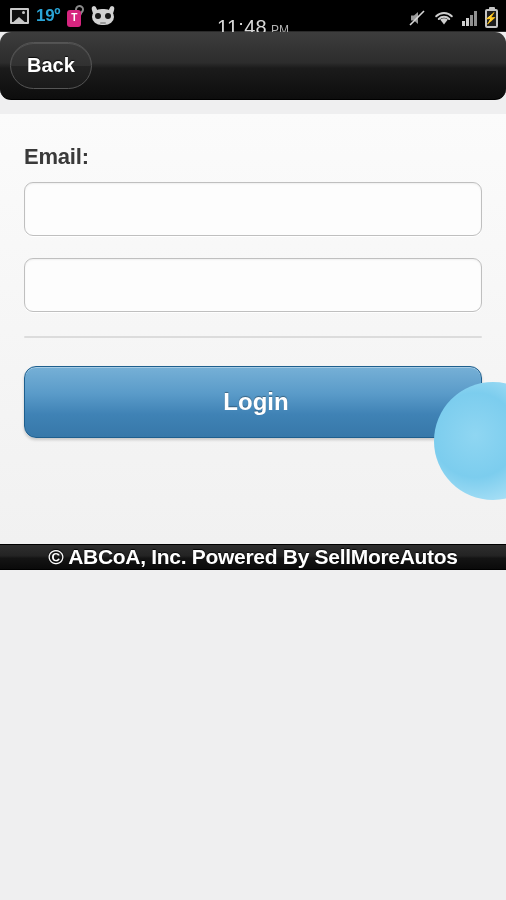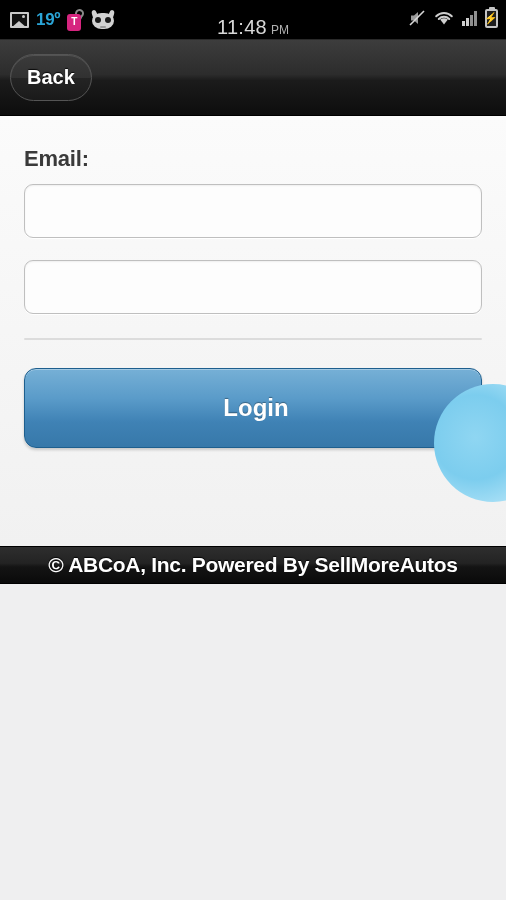--- a/index.html
+++ b/index.html
@@ -9,21 +9,21 @@
     height: 900px;
     overflow: hidden;
     background: #efeff0;
     font-family: "Liberation Sans", sans-serif;
   }
 
   
   .status-bar {
     position: relative;
     width: 506px;
-    height: 40px;
+    height: 32px;
     background: #000000;
     display: flex;
     align-items: center;
     border-bottom: 1px solid #2a2a2a;
   }
   .status-left {
     display: flex;
     align-items: center;
     gap: 7px;
     padding-left: 10px;
@@ -217,25 +217,26 @@
   .ic-battery .bolt {
     color: #e8e8e8;
     font-size: 11px;
     line-height: 1;
   }
 
   
   .title-bar {
     position: relative;
     width: 506px;
-    height: 76px;
+    height: 68px;
     background: linear-gradient(to bottom, #3d3d3d 0%, #2c2c2c 46%, #1b1b1b 54%, #0d0d0d 100%);
     display: flex;
     align-items: center;
     border-bottom: 1px solid #000;
+    border-radius: 11px;
   }
   .back-button {
     margin-left: 10px;
     height: 47px;
     min-width: 80px;
     padding: 0 16px;
     border-radius: 24px;
     border: 1px solid #555;
     background: linear-gradient(to bottom, #3b3b3b 0%, #313131 50%, #242424 51%, #1a1a1a 100%);
     color: #ffffff;
@@ -260,20 +261,21 @@
   }
 
   
   .content {
     position: relative;
     width: 506px;
     height: 430px;
     background: linear-gradient(to bottom, #fbfbfb 0%, #f7f7f7 40%, #f1f1f1 100%);
     padding: 30px 24px 0 24px;
     overflow: hidden;
+    margin-top: 14px;
   }
   .field-label {
     font-size: 22px;
     font-weight: 700;
     color: #3a3a3a;
     margin-bottom: 12px;
     letter-spacing: -0.2px;
   }
   .text-input {
     display: block;
@@ -293,21 +295,21 @@
   .divider {
     width: 458px;
     height: 2px;
     background: #dcdcdc;
     margin: 24px 0 0 0;
     border-radius: 1px;
   }
   .login-button {
     margin-top: 28px;
     width: 458px;
-    height: 80px;
+    height: 72px;
     border-radius: 12px;
     border: 1px solid #1e5f8e;
     background: linear-gradient(to bottom, #76b0d6 0%, #5a9bc9 38%, #3f82b5 68%, #3778a9 100%);
     color: #ffffff;
     font-size: 24px;
     font-weight: 700;
     display: flex;
     align-items: center;
     justify-content: center;
     text-shadow: 0 -1px 1px rgba(0,0,0,0.35);
@@ -324,21 +326,21 @@
     width: 118px;
     height: 118px;
     border-radius: 50%;
     background: radial-gradient(circle at 35% 45%, #8fd6f2 0%, #7ccdee 42%, #a9e0f6 72%, rgba(220,240,250,0) 100%);
     pointer-events: none;
   }
 
   
   .footer-bar {
     width: 506px;
-    height: 38px;
+    height: 26px;
     background: linear-gradient(to bottom, #2e2e2e 0%, #232323 45%, #141414 55%, #0a0a0a 100%);
     display: flex;
     align-items: center;
     justify-content: center;
     border-top: 1px solid #000;
     border-bottom: 1px solid #000;
   }
   .footer-text {
     color: #ffffff;
     font-size: 21px;

